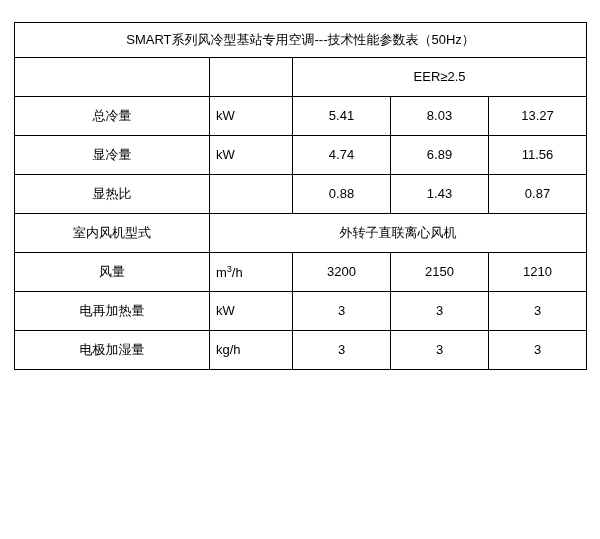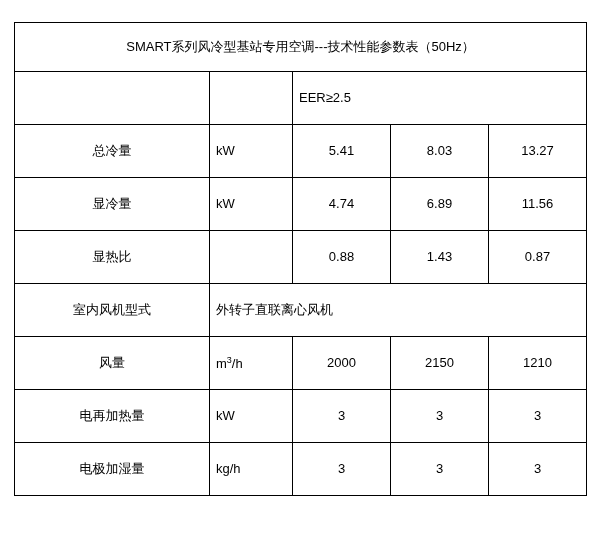--- a/index.html
+++ b/index.html
@@ -25,41 +25,42 @@
     left: 14px;
     top: 22px;
     width: 572px;
     border-collapse: collapse;
     table-layout: fixed;
   }
   table.spec td {
     border: 1px solid #000000;
     font-size: 13px;
     line-height: 1.2;
-    padding: 7px 6px;
+    padding: 0 6px;
     height: 38px;
     vertical-align: middle;
     white-space: nowrap;
   }
   .c-title {
     text-align: center;
     font-size: 13px;
     height: 34px !important;
   }
   .c-label {
     text-align: center;
     padding-left: 8px;
   }
   .c-unit {
     text-align: left;
   }
   .c-val {
     text-align: center;
   }
   .c-center {
+    text-align: center;
   }
   .sup {
     font-size: 9px;
     vertical-align: super;
   }
   col.col-label { width: 195px; }
   col.col-unit  { width: 83px; }
   col.col-a     { width: 98px; }
   col.col-b     { width: 98px; }
   col.col-c     { width: 98px; }
@@ -113,21 +114,21 @@
 
 
       <tr>
         <td class="c-label">室内风机型式</td>
         <td class="c-center" colspan="4">外转子直联离心风机</td>
       </tr>
 
       <tr>
         <td class="c-label">风量</td>
         <td class="c-unit"><span>m</span><span class="sup">3</span><span>/h</span></td>
-        <td class="c-val">2000</td>
+        <td class="c-val">3200</td>
         <td class="c-val">2150</td>
         <td class="c-val">1210</td>
       </tr>
 
       <tr>
         <td class="c-label">电再加热量</td>
         <td class="c-unit">kW</td>
         <td class="c-val">3</td>
         <td class="c-val">3</td>
         <td class="c-val">3</td>

